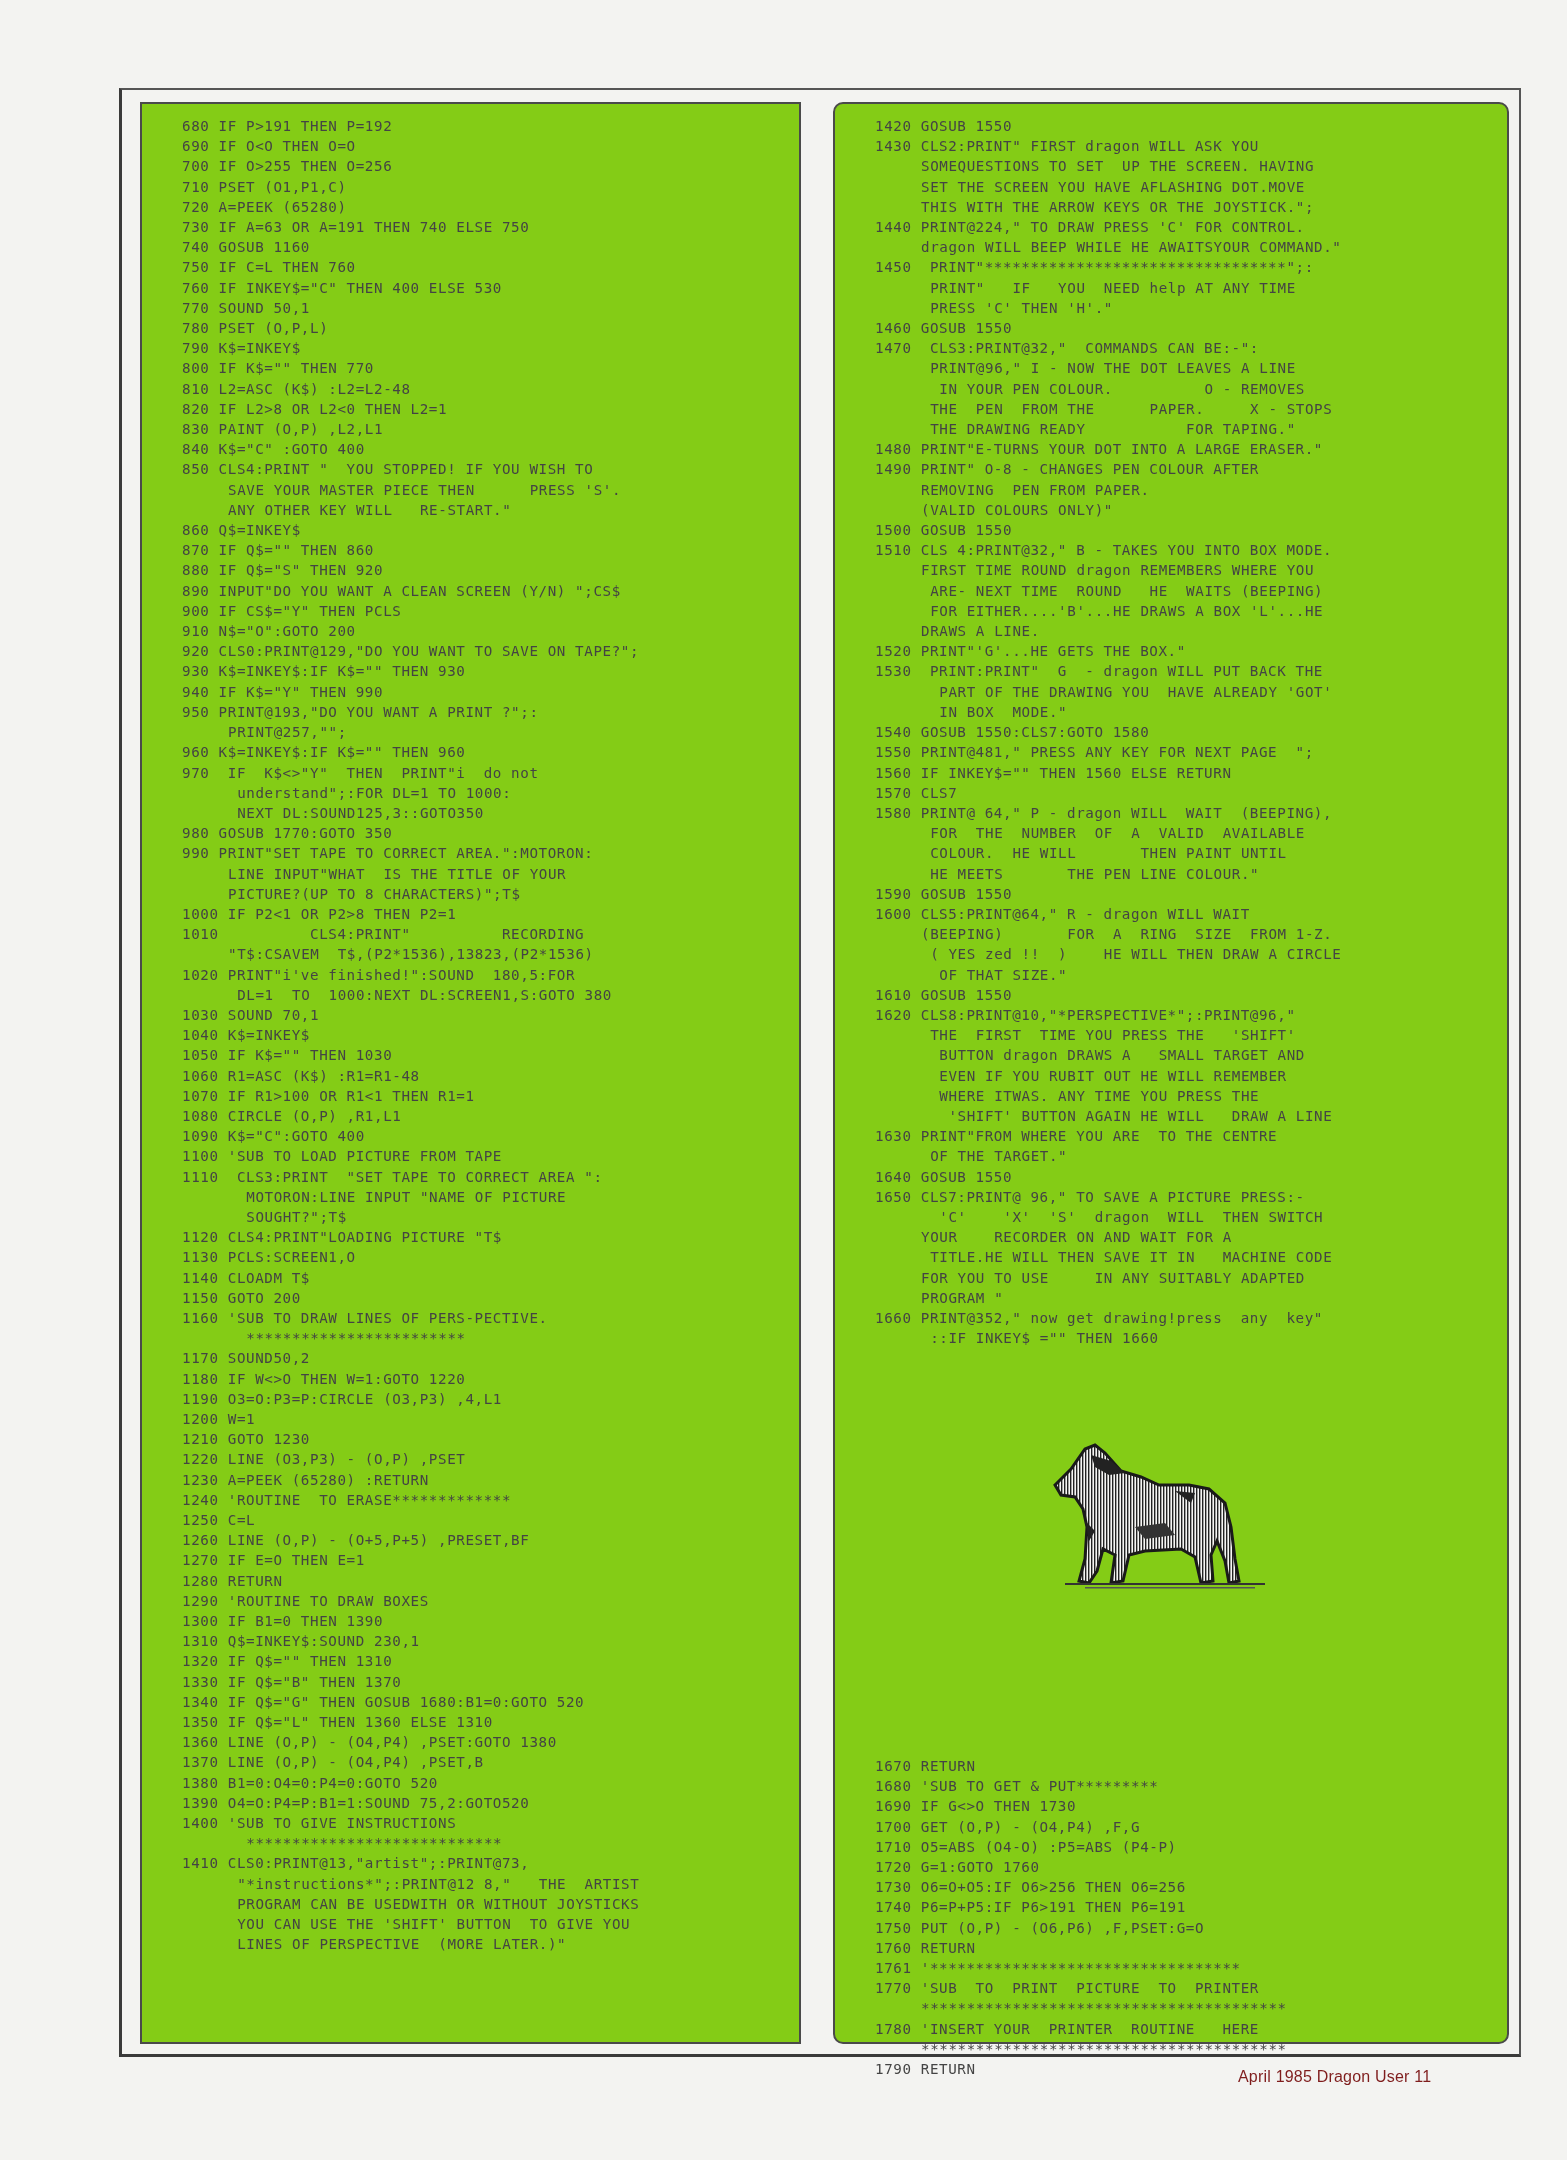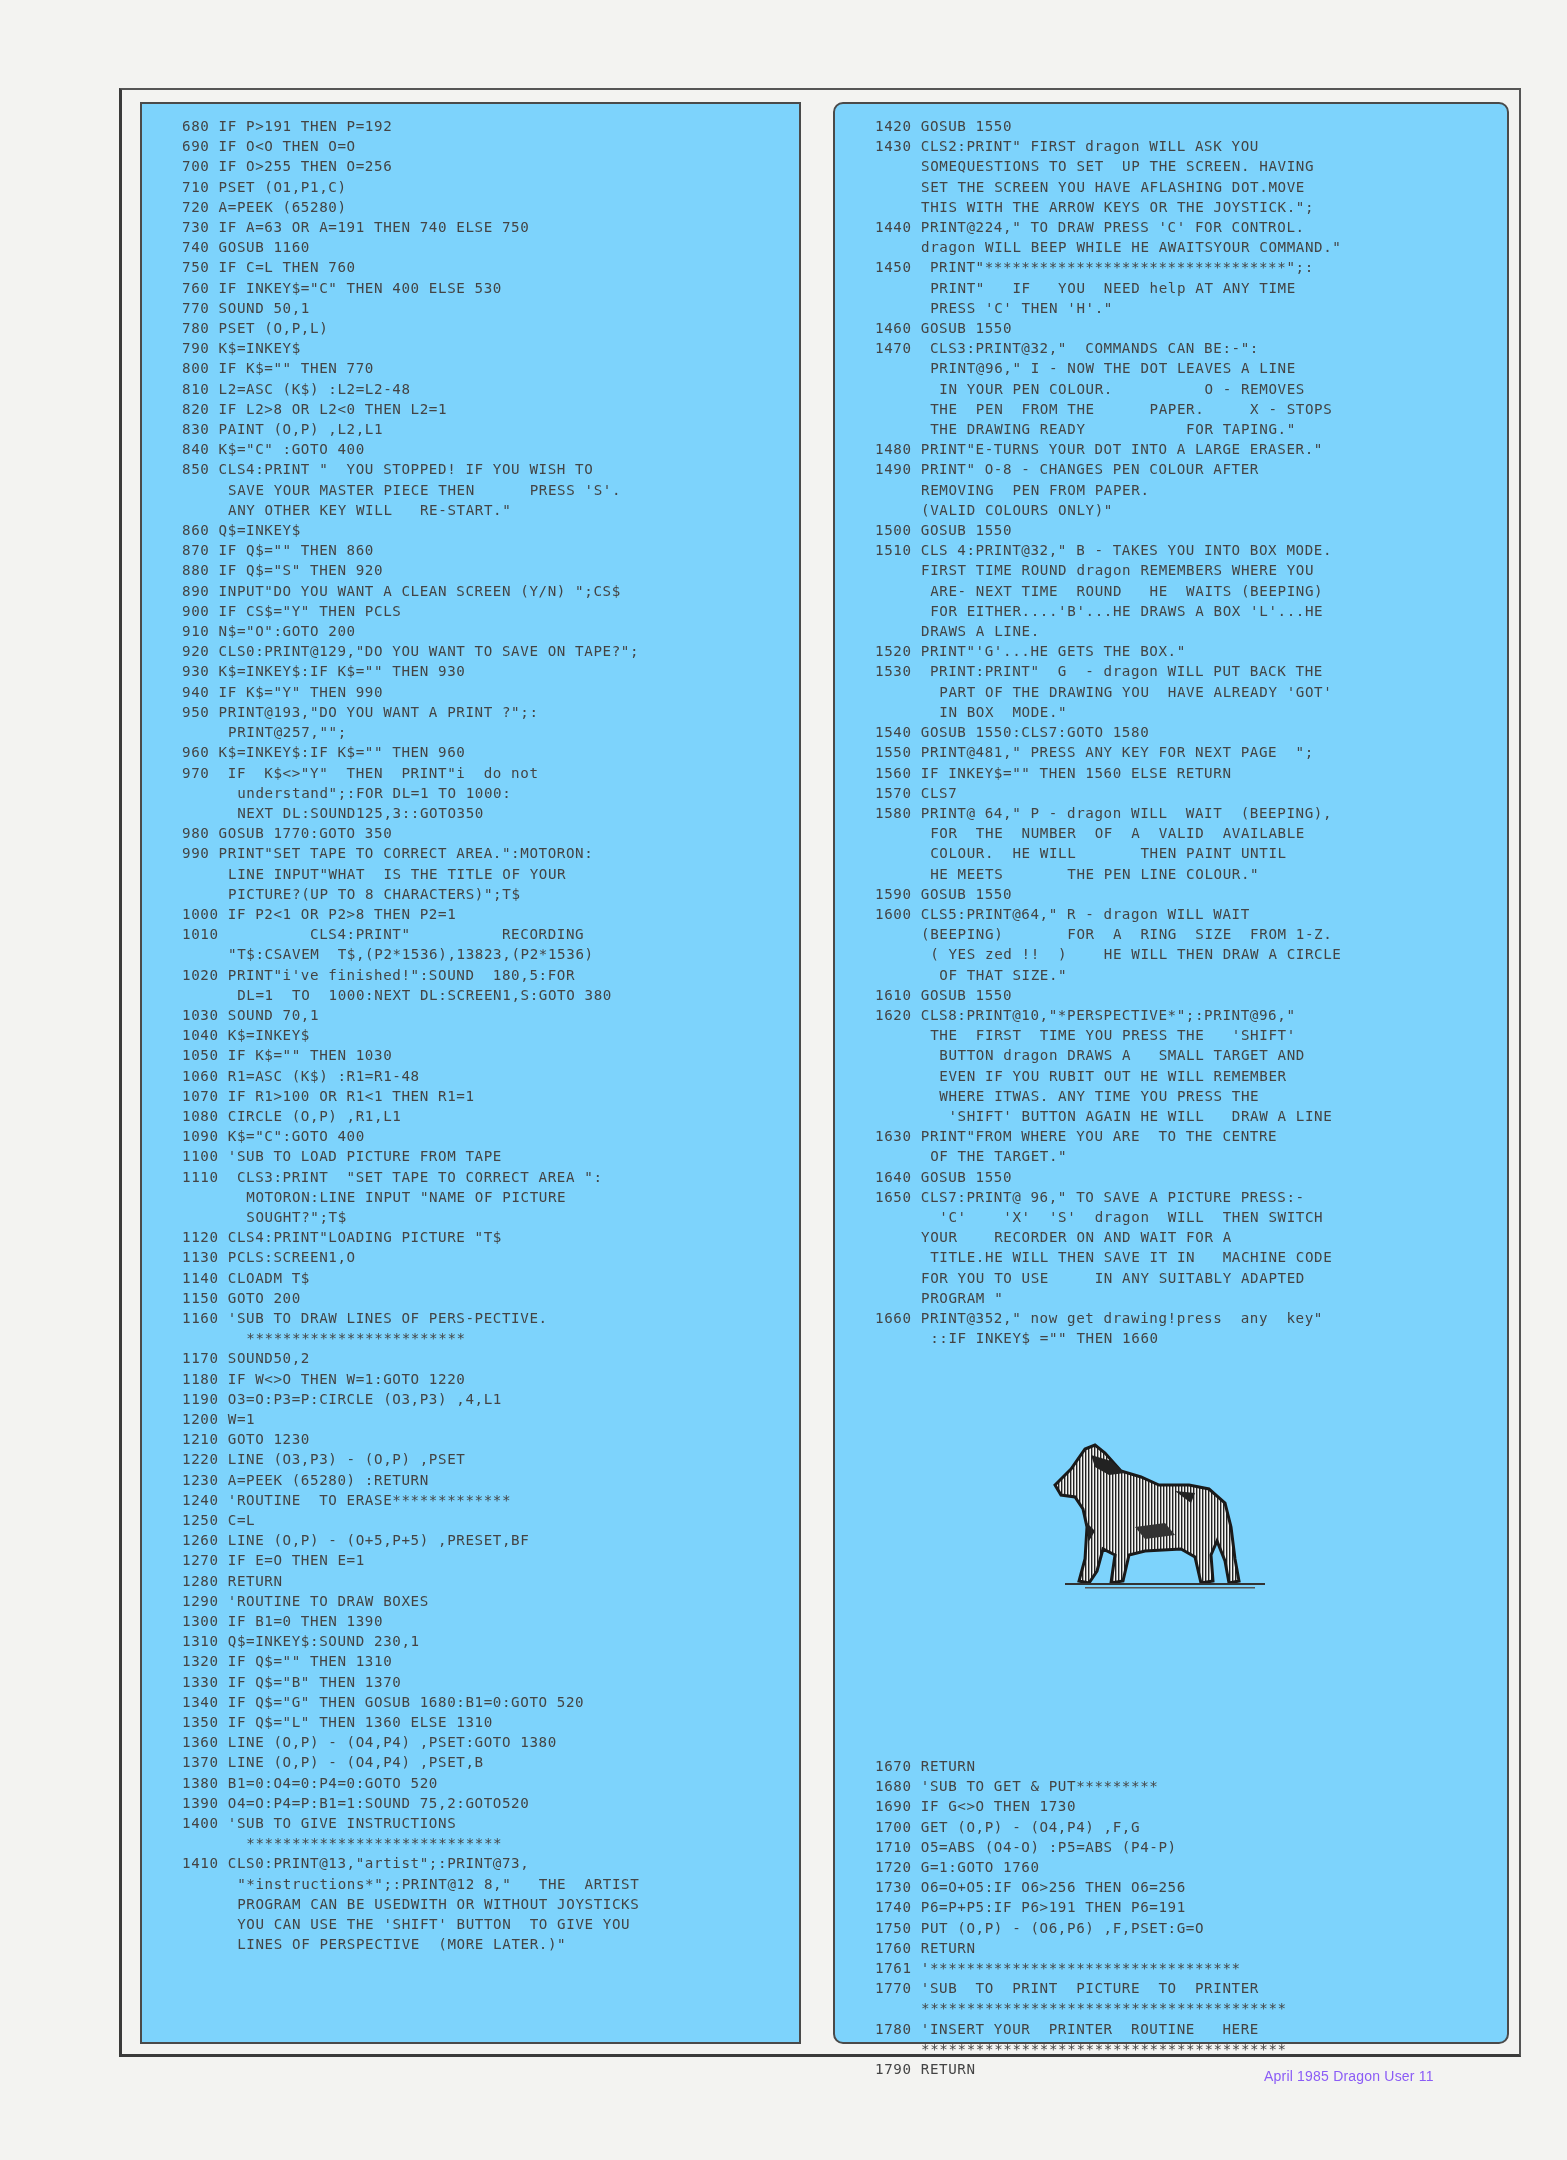--- a/index.html
+++ b/index.html
@@ -9,39 +9,39 @@
     font-family:"DejaVu Sans Mono", "Liberation Mono", monospace;
     color:#3c3c3c;
   }
   .outer-frame {
     position:absolute; left:119px; top:88px; width:1402px; height:1969px;
     border-left:3px solid #3a3a3a; border-top:2px solid #555; border-right:2px solid #555; border-bottom:3px solid #3a3a3a;
     box-sizing:border-box;
   }
   .panel {
     position:absolute; top:102px; height:1942px;
-    border:2px solid #4a4a4a; box-sizing:border-box; background:#7dd3fc;
+    border:2px solid #4a4a4a; box-sizing:border-box; background:#84cc16;
   }
   .panel.left { left:140px; width:661px; }
   .panel.right { left:833px; width:676px;border-radius:10px; }
   .listing {
     position:absolute; left:0; top:12px; right:0;
     font-size:14.2px; line-height:20.2px; letter-spacing:0.6px;
     white-space:pre; color:#444;
   }
   .panel.left .listing { padding-left:40px; }
   .panel.right .listing { padding-left:40px; }
   .ln { display:block; }
   .cont { display:block; padding-left:46px; }
   .pic-wrap {
     position:absolute; left:190px; width:300px; height:170px;
   }
   .footer {
-    position:absolute; left:1264px; top:2068px;
-    font-family:"Liberation Sans", sans-serif; font-size:14px; color:#8b5cf6; letter-spacing:0.2px;
+    position:absolute; left:1238px; top:2068px;
+    font-family:"Liberation Sans", sans-serif; font-size:16px; color:#7f1d1d; letter-spacing:0.2px;
   }
 </style>
 </head>
 <body>
 
 <div class="outer-frame"></div>
 
 <div class="panel left">
   <div class="listing" id="list-left"><span class="ln"><span>680</span> <span>IF P&gt;191 THEN P=192</span></span><span class="ln"><span>690</span> <span>IF O&lt;O THEN O=O</span></span><span class="ln"><span>700</span> <span>IF O&gt;255 THEN O=256</span></span><span class="ln"><span>710</span> <span>PSET (O1,P1,C)</span></span><span class="ln"><span>720</span> <span>A=PEEK (65280)</span></span><span class="ln"><span>730</span> <span>IF A=63 OR A=191 THEN 740 ELSE 750</span></span><span class="ln"><span>740</span> <span>GOSUB 1160</span></span><span class="ln"><span>750</span> <span>IF C=L THEN 760</span></span><span class="ln"><span>760</span> <span>IF INKEY$="C" THEN 400 ELSE 530</span></span><span class="ln"><span>770</span> <span>SOUND 50,1</span></span><span class="ln"><span>780</span> <span>PSET (O,P,L)</span></span><span class="ln"><span>790</span> <span>K$=INKEY$</span></span><span class="ln"><span>800</span> <span>IF K$="" THEN 770</span></span><span class="ln"><span>810</span> <span>L2=ASC (K$) :L2=L2-48</span></span><span class="ln"><span>820</span> <span>IF L2&gt;8 OR L2&lt;0 THEN L2=1</span></span><span class="ln"><span>830</span> <span>PAINT (O,P) ,L2,L1</span></span><span class="ln"><span>840</span> <span>K$="C" :GOTO 400</span></span><span class="ln"><span>850</span> <span>CLS4:PRINT "  YOU STOPPED! IF YOU WISH TO</span></span><span class="cont">SAVE YOUR MASTER PIECE THEN      PRESS 'S'.</span><span class="cont">ANY OTHER KEY WILL   RE-START."</span><span class="ln"><span>860</span> <span>Q$=INKEY$</span></span><span class="ln"><span>870</span> <span>IF Q$="" THEN 860</span></span><span class="ln"><span>880</span> <span>IF Q$="S" THEN 920</span></span><span class="ln"><span>890</span> <span>INPUT"DO YOU WANT A CLEAN SCREEN (Y/N) ";CS$</span></span><span class="ln"><span>900</span> <span>IF CS$="Y" THEN PCLS</span></span><span class="ln"><span>910</span> <span>N$="O":GOTO 200</span></span><span class="ln"><span>920</span> <span>CLS0:PRINT@129,"DO YOU WANT TO SAVE ON TAPE?";</span></span><span class="ln"><span>930</span> <span>K$=INKEY$:IF K$="" THEN 930</span></span><span class="ln"><span>940</span> <span>IF K$="Y" THEN 990</span></span><span class="ln"><span>950</span> <span>PRINT@193,"DO YOU WANT A PRINT ?";:</span></span><span class="cont">PRINT@257,"";</span><span class="ln"><span>960</span> <span>K$=INKEY$:IF K$="" THEN 960</span></span><span class="ln"><span>970</span> <span> IF  K$&lt;&gt;"Y"  THEN  PRINT"i  do not</span></span><span class="cont"> understand";:FOR DL=1 TO 1000:</span><span class="cont"> NEXT DL:SOUND125,3::GOTO350</span><span class="ln"><span>980</span> <span>GOSUB 1770:GOTO 350</span></span><span class="ln"><span>990</span> <span>PRINT"SET TAPE TO CORRECT AREA.":MOTORON:</span></span><span class="cont">LINE INPUT"WHAT  IS THE TITLE OF YOUR</span><span class="cont">PICTURE?(UP TO 8 CHARACTERS)";T$</span><span class="ln"><span>1000</span> <span>IF P2&lt;1 OR P2&gt;8 THEN P2=1</span></span><span class="ln"><span>1010</span> <span>         CLS4:PRINT"          RECORDING</span></span><span class="cont">"T$:CSAVEM  T$,(P2*1536),13823,(P2*1536)</span><span class="ln"><span>1020</span> <span>PRINT"i've finished!":SOUND  180,5:FOR</span></span><span class="cont"> DL=1  TO  1000:NEXT DL:SCREEN1,S:GOTO 380</span><span class="ln"><span>1030</span> <span>SOUND 70,1</span></span><span class="ln"><span>1040</span> <span>K$=INKEY$</span></span><span class="ln"><span>1050</span> <span>IF K$="" THEN 1030</span></span><span class="ln"><span>1060</span> <span>R1=ASC (K$) :R1=R1-48</span></span><span class="ln"><span>1070</span> <span>IF R1&gt;100 OR R1&lt;1 THEN R1=1</span></span><span class="ln"><span>1080</span> <span>CIRCLE (O,P) ,R1,L1</span></span><span class="ln"><span>1090</span> <span>K$="C":GOTO 400</span></span><span class="ln"><span>1100</span> <span>'SUB TO LOAD PICTURE FROM TAPE</span></span><span class="ln"><span>1110</span> <span> CLS3:PRINT  "SET TAPE TO CORRECT AREA ":</span></span><span class="cont">  MOTORON:LINE INPUT "NAME OF PICTURE</span><span class="cont">  SOUGHT?";T$</span><span class="ln"><span>1120</span> <span>CLS4:PRINT"LOADING PICTURE "T$</span></span><span class="ln"><span>1130</span> <span>PCLS:SCREEN1,O</span></span><span class="ln"><span>1140</span> <span>CLOADM T$</span></span><span class="ln"><span>1150</span> <span>GOTO 200</span></span><span class="ln"><span>1160</span> <span>'SUB TO DRAW LINES OF PERS-PECTIVE.</span></span><span class="cont">  ************************</span><span class="ln"><span>1170</span> <span>SOUND50,2</span></span><span class="ln"><span>1180</span> <span>IF W&lt;&gt;O THEN W=1:GOTO 1220</span></span><span class="ln"><span>1190</span> <span>O3=O:P3=P:CIRCLE (O3,P3) ,4,L1</span></span><span class="ln"><span>1200</span> <span>W=1</span></span><span class="ln"><span>1210</span> <span>GOTO 1230</span></span><span class="ln"><span>1220</span> <span>LINE (O3,P3) - (O,P) ,PSET</span></span><span class="ln"><span>1230</span> <span>A=PEEK (65280) :RETURN</span></span><span class="ln"><span>1240</span> <span>'ROUTINE  TO ERASE*************</span></span><span class="ln"><span>1250</span> <span>C=L</span></span><span class="ln"><span>1260</span> <span>LINE (O,P) - (O+5,P+5) ,PRESET,BF</span></span><span class="ln"><span>1270</span> <span>IF E=O THEN E=1</span></span><span class="ln"><span>1280</span> <span>RETURN</span></span><span class="ln"><span>1290</span> <span>'ROUTINE TO DRAW BOXES</span></span><span class="ln"><span>1300</span> <span>IF B1=0 THEN 1390</span></span><span class="ln"><span>1310</span> <span>Q$=INKEY$:SOUND 230,1</span></span><span class="ln"><span>1320</span> <span>IF Q$="" THEN 1310</span></span><span class="ln"><span>1330</span> <span>IF Q$="B" THEN 1370</span></span><span class="ln"><span>1340</span> <span>IF Q$="G" THEN GOSUB 1680:B1=0:GOTO 520</span></span><span class="ln"><span>1350</span> <span>IF Q$="L" THEN 1360 ELSE 1310</span></span><span class="ln"><span>1360</span> <span>LINE (O,P) - (O4,P4) ,PSET:GOTO 1380</span></span><span class="ln"><span>1370</span> <span>LINE (O,P) - (O4,P4) ,PSET,B</span></span><span class="ln"><span>1380</span> <span>B1=0:O4=0:P4=0:GOTO 520</span></span><span class="ln"><span>1390</span> <span>O4=O:P4=P:B1=1:SOUND 75,2:GOTO520</span></span><span class="ln"><span>1400</span> <span>'SUB TO GIVE INSTRUCTIONS</span></span><span class="cont">  ****************************</span><span class="ln"><span>1410</span> <span>CLS0:PRINT@13,"artist";:PRINT@73,</span></span><span class="cont"> "*instructions*";:PRINT@12 8,"   THE  ARTIST</span><span class="cont"> PROGRAM CAN BE USEDWITH OR WITHOUT JOYSTICKS</span><span class="cont"> YOU CAN USE THE 'SHIFT' BUTTON  TO GIVE YOU</span><span class="cont"> LINES OF PERSPECTIVE  (MORE LATER.)"</span></div>
 </div>

